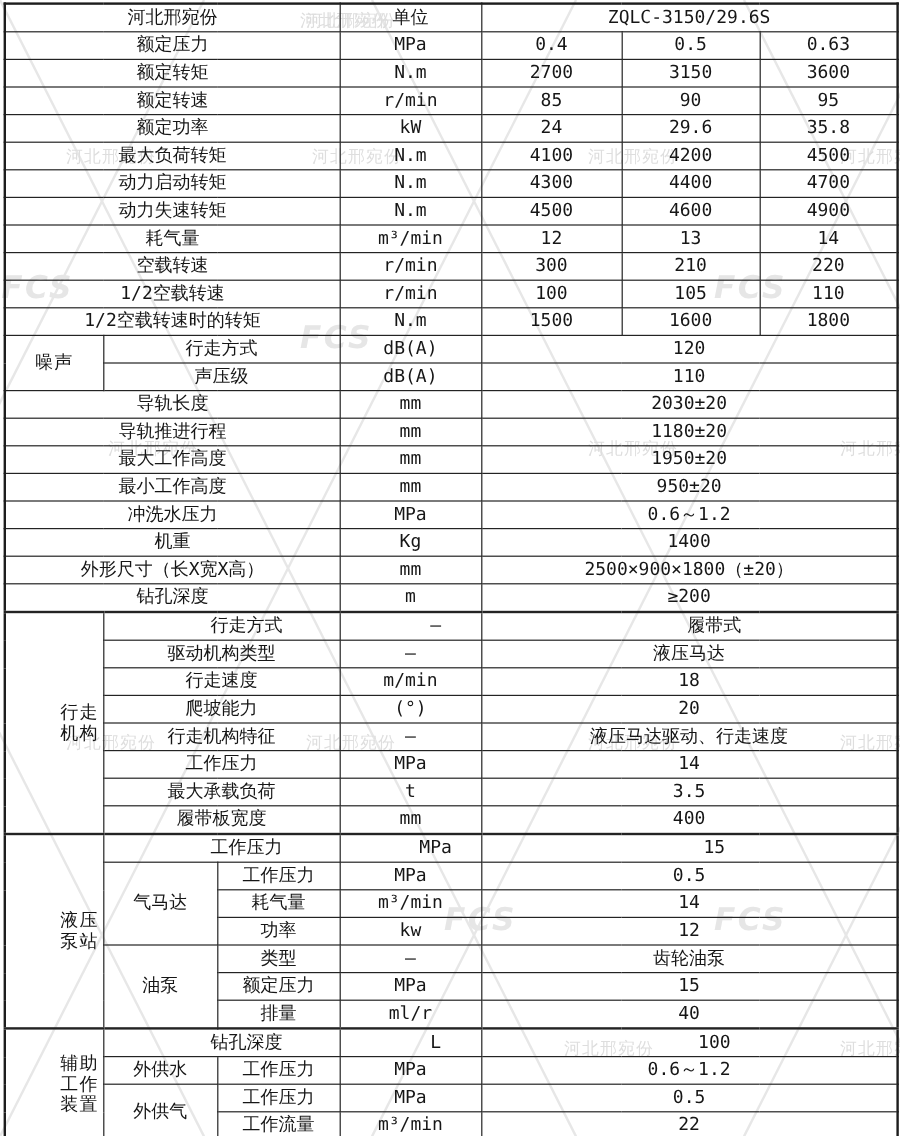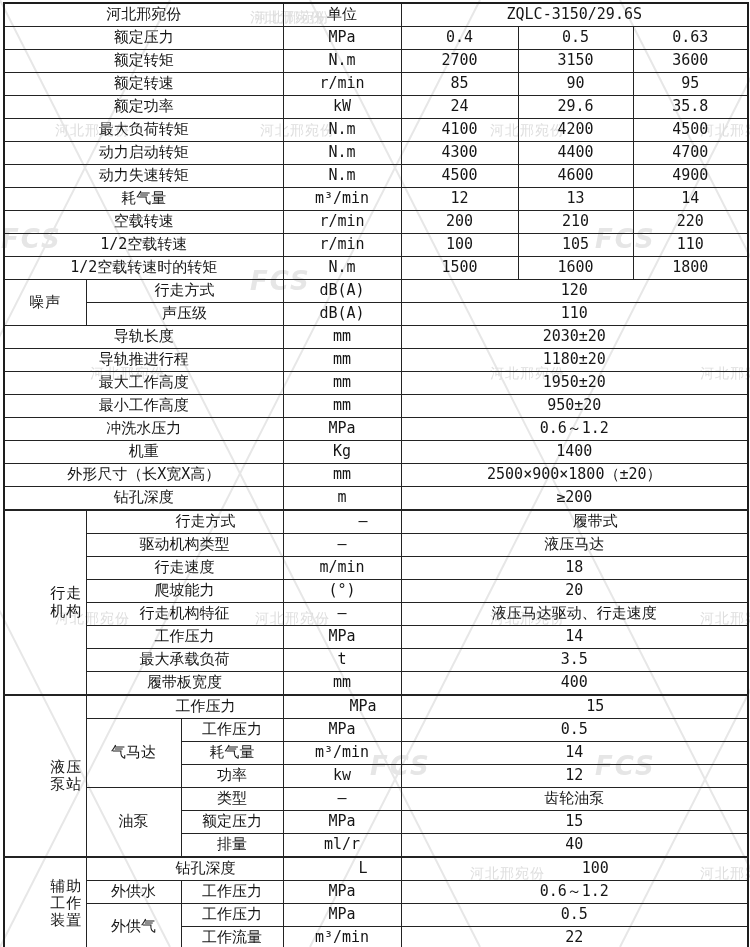--- a/index.html
+++ b/index.html
@@ -162,21 +162,21 @@
       <tr data-name="table-row">
         <td colspan="3" data-name="param-cell">耗气量</td>
         <td data-name="unit-cell">m³/min</td>
         <td data-name="value-cell">12</td>
         <td data-name="value-cell">13</td>
         <td data-name="value-cell">14</td>
       </tr>
       <tr data-name="table-row">
         <td colspan="3" data-name="param-cell">空载转速</td>
         <td data-name="unit-cell">r/min</td>
-        <td data-name="value-cell">200</td>
+        <td data-name="value-cell">300</td>
         <td data-name="value-cell">210</td>
         <td data-name="value-cell">220</td>
       </tr>
       <tr data-name="table-row">
         <td colspan="3" data-name="param-cell">1/2空载转速</td>
         <td data-name="unit-cell">r/min</td>
         <td data-name="value-cell">100</td>
         <td data-name="value-cell">105</td>
         <td data-name="value-cell">110</td>
       </tr>

